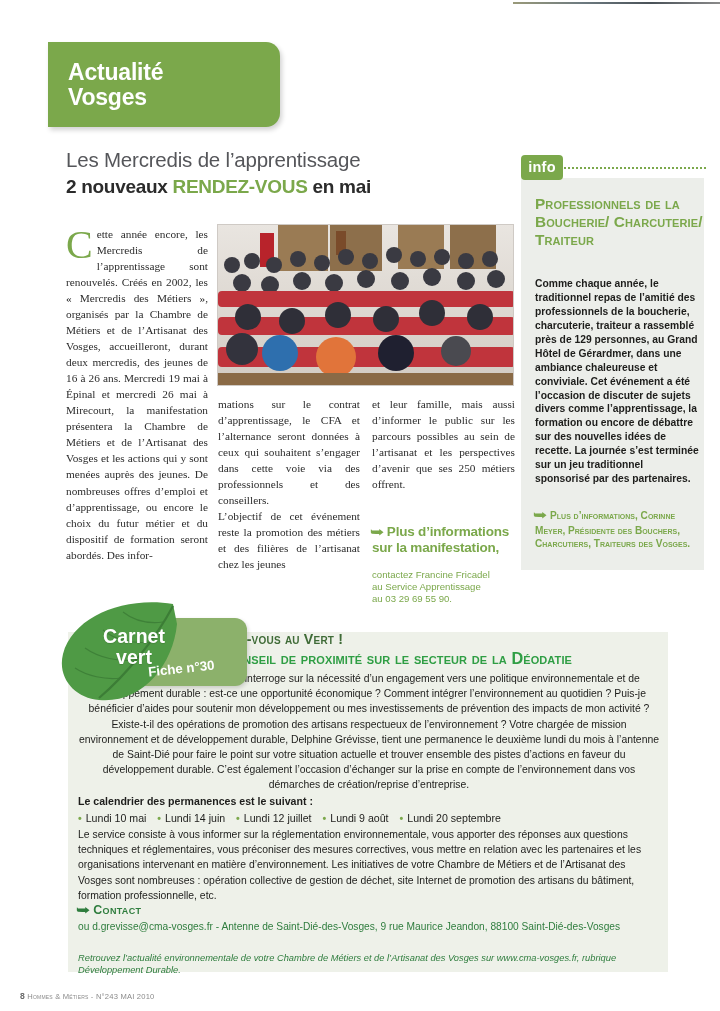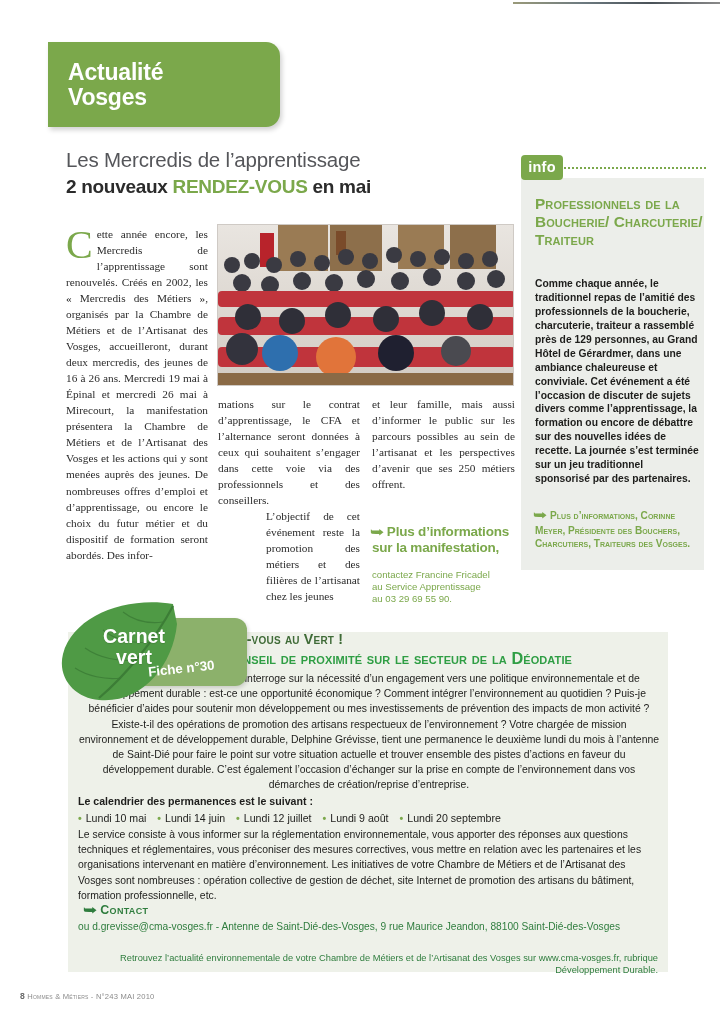--- a/index.html
+++ b/index.html
@@ -65,21 +65,21 @@
   
   .col {
     position: absolute;
     font-family: "Liberation Serif", serif;
     font-size: 11.3px;
     line-height: 1.42;
     color: #2c2c2c;
     text-align: justify;
     hyphens: none;
   }
-  .col p + p { text-indent: 0; margin-left: 48px; }
+  .col p + p { text-indent: 0; }
 
   .col-1 { left: 66px; top: 226px; width: 142px; }
   .col-2 { left: 218px; top: 396px; width: 142px; }
   .col-3 { left: 372px; top: 396px; width: 143px; }
 
   .dropcap-para::first-letter {
     float: left;
     font-size: 40px;
     line-height: 0.82;
     padding: 3px 4px 0 0;
@@ -277,43 +277,43 @@
     left: 78px; top: 827px;
     width: 582px;
     font-size: 10.4px;
     line-height: 1.46;
     color: #1d1d1b;
     text-align: left;
   }
 
   .cv-contact-head {
     position: absolute;
-    left: 85px; top: 903px;
+    left: 78px; top: 903px;
     color: #2f7d3e;
     font-size: 12.4px;
     font-weight: bold;
     font-variant: small-caps;
     letter-spacing: 0.3px;
   }
   .cv-contact-body {
     position: absolute;
     left: 78px; top: 920px;
     width: 580px;
     color: #2f7d3e;
     font-size: 10.2px;
     line-height: 1.42;
   }
   .cv-note {
     position: absolute;
     left: 78px; top: 952px;
     width: 580px;
     color: #2f7d3e;
     font-size: 9.3px;
+    font-style: italic;
     line-height: 1.3;
-    text-align: right;
   }
 
   
   .footer {
     position: absolute;
     left: 20px; top: 991px;
     font-size: 7.6px;
     color: #8a8a8a;
     font-variant: small-caps;
     letter-spacing: 0.2px;

